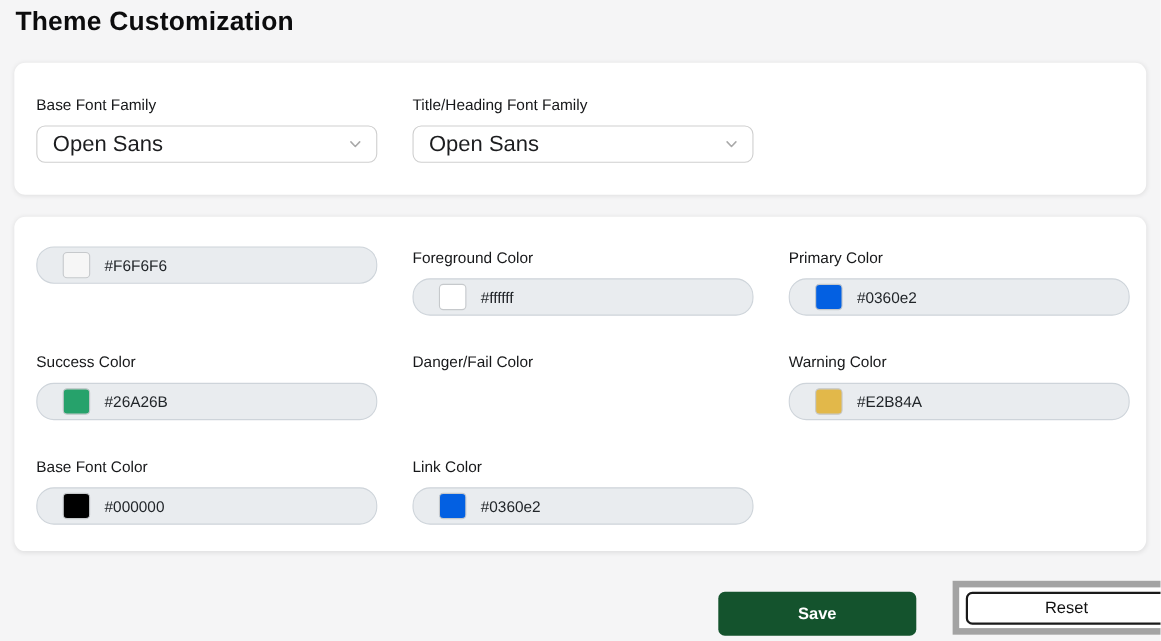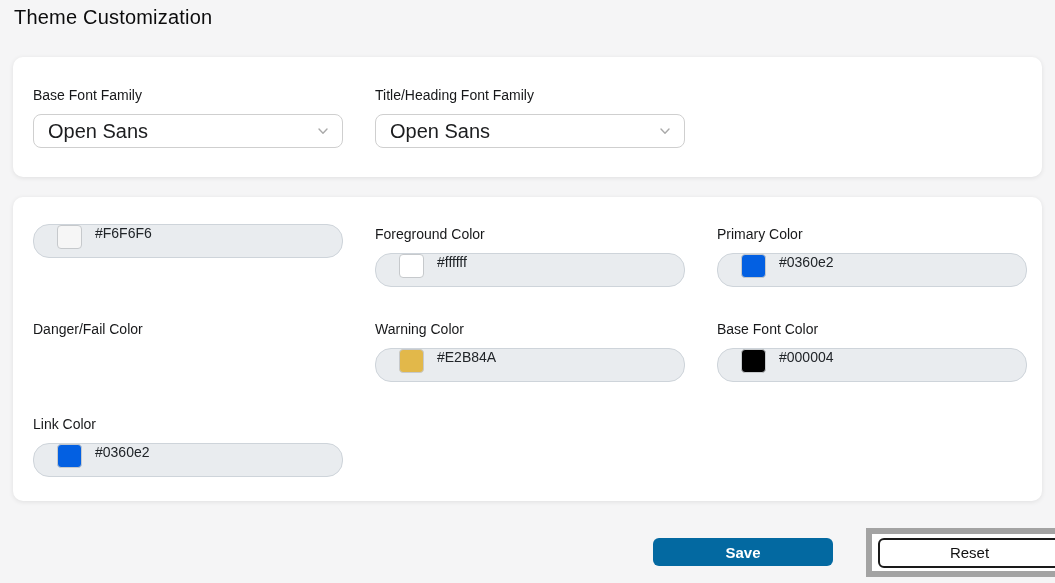--- a/index.html
+++ b/index.html
@@ -5,21 +5,21 @@
   * { margin: 0; padding: 0; box-sizing: border-box; }
   html, body {
     width: 1055px; height: 583px;
     font-family: "Liberation Sans", "DejaVu Sans", sans-serif;
     background: #f5f5f6;
     position: relative;
     overflow: hidden;
   }
   .page-title {
     position: absolute; left: 14px; top: 6px;
-    font-size: 20px; font-weight: 400; color: #0c0c0d;
+    font-size: 24px; font-weight: 700; color: #0c0c0d;
     letter-spacing: 0.2px;
   }
   .card {
     position: absolute; left: 13px; width: 1029px;
     background: #ffffff; border-radius: 10px;
     box-shadow: 0 1px 5px rgba(0,0,0,0.09);
   }
   .card-fonts { top: 57px; height: 120px; padding: 28px 20px 0 20px; }
   .card-colors { top: 197px; height: 304px; padding: 27px 20px 0 20px; }
   .grid {
@@ -42,37 +42,37 @@
     padding: 0 12px 0 14px;
     cursor: pointer;
   }
   .select-value { font-size: 20px; color: #1c1d1f; }
   .chevron { display: flex; align-items: center; }
   .color-field {
     height: 34px; width: 310px;
     background: #e9ecef;
     border: 1px solid #ced4da;
     border-radius: 16px;
-    display: flex; 
+    display: flex; align-items: center;
     padding: 0 23px;
   }
   .swatch {
     width: 25px; height: 24px;
     border-radius: 4px;
     border: 1px solid #c6c9cc;
     flex: 0 0 auto;
   }
   .color-value {
     font-size: 14px; color: #212529; margin-left: 13px;
   }
   .actions { position: absolute; left: 0; top: 528px; width: 1055px; height: 55px; }
   .save-button {
     position: absolute; left: 653px; top: 10px;
-    width: 180px; height: 28px;
-    background: #0369a1; color: #ffffff;
+    width: 180px; height: 40px;
+    background: #14532d; color: #ffffff;
     border: none; border-radius: 6px;
     font-family: "Liberation Sans", sans-serif;
     font-size: 15px; font-weight: 700;
     display: flex; align-items: center; justify-content: center;
     cursor: pointer;
   }
   .annotation-box {
     position: absolute; left: 846px; top: 0;
     width: 207px; height: 49px;
     border: 6px solid #a3a3a3;
@@ -138,34 +138,41 @@
       </div>
     </div>
     <div class="field-block">
       <span class="field-label">Primary Color</span>
       <div class="color-field">
         <span class="swatch" style="background-color: rgb(3, 96, 226);"></span>
         <span class="color-value">#0360e2</span>
       </div>
     </div>
     <div class="field-block">
+      <span class="field-label">Success Color</span>
+      <div class="color-field">
+        <span class="swatch" style="background-color: rgb(38, 162, 107);"></span>
+        <span class="color-value">#26A26B</span>
+      </div>
+    </div>
+    <div class="field-block">
       <span class="field-label">Danger/Fail Color</span>
     </div>
     <div class="field-block">
       <span class="field-label">Warning Color</span>
       <div class="color-field">
         <span class="swatch" style="background-color: rgb(226, 184, 74);"></span>
         <span class="color-value">#E2B84A</span>
       </div>
     </div>
     <div class="field-block">
       <span class="field-label">Base Font Color</span>
       <div class="color-field">
         <span class="swatch" style="background-color: rgb(0, 0, 0);"></span>
-        <span class="color-value">#000004</span>
+        <span class="color-value">#000000</span>
       </div>
     </div>
     <div class="field-block">
       <span class="field-label">Link Color</span>
       <div class="color-field">
         <span class="swatch" style="background-color: rgb(3, 96, 226);"></span>
         <span class="color-value">#0360e2</span>
       </div>
     </div>
   </div>

